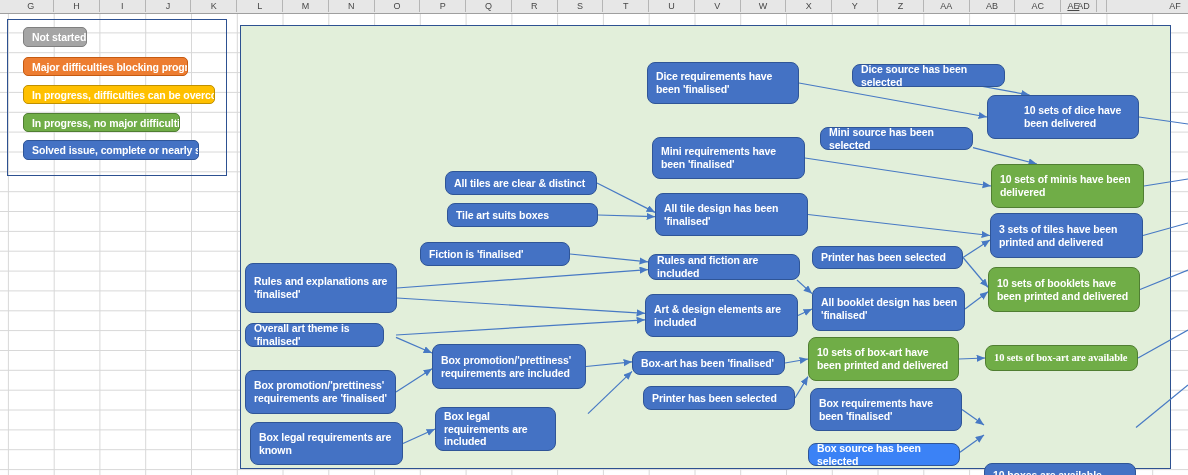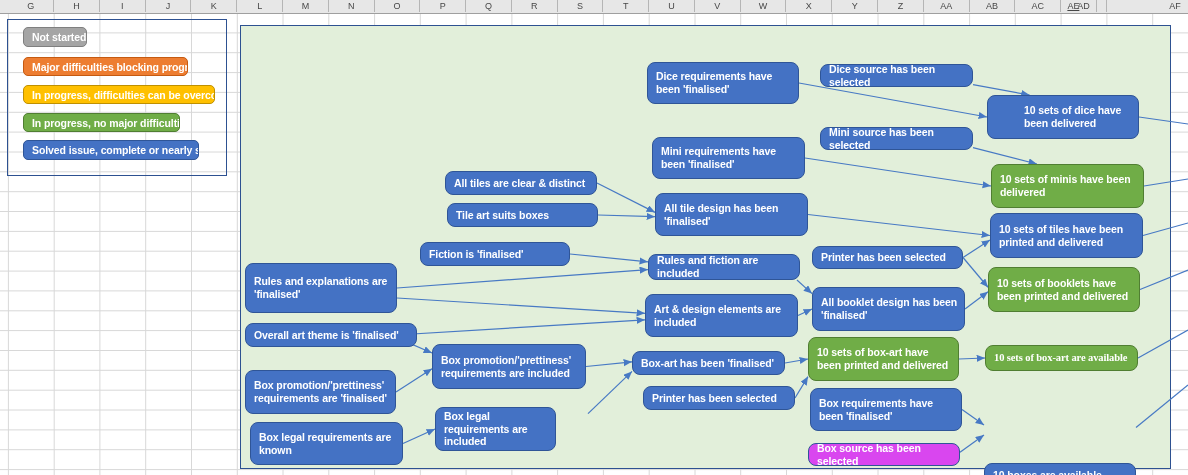--- a/index.html
+++ b/index.html
@@ -171,42 +171,42 @@
 
   <div id="legend-items">
       <div class="legend-item" style="left: 23px; top: 27px; width: 64px; height: 20px; background: rgb(165, 165, 165); border: 1.3px solid rgb(127, 127, 127);">Not started</div>
       <div class="legend-item" style="left: 23px; top: 57px; width: 165px; height: 19px; background: rgb(237, 125, 49); border: 1.3px solid rgb(197, 90, 17);">Major difficulties blocking progress</div>
       <div class="legend-item" style="left: 23px; top: 85px; width: 192px; height: 19px; background: rgb(255, 192, 0); border: 1.3px solid rgb(191, 144, 0);">In progress, difficulties can be overcome</div>
       <div class="legend-item" style="left: 23px; top: 113px; width: 157px; height: 19px; background: rgb(112, 173, 71); border: 1.3px solid rgb(80, 126, 50);">In progress, no major difficulties</div>
       <div class="legend-item" style="left: 23px; top: 140px; width: 176px; height: 20px; background: rgb(68, 114, 196); border: 1.3px solid rgb(47, 85, 151);">Solved issue, complete or nearly so</div>
     </div>
   <div id="nodes">
       <div class="node" style="left: 647px; top: 62px; width: 152px; height: 42px; background: rgb(68, 114, 196); border: 1.3px solid rgb(47, 85, 151);">Dice requirements have been 'finalised'</div>
-      <div class="node" style="left: 820px; top: 64px; width: 153px; height: 23px; background: rgb(68, 114, 196); border: 1.3px solid rgb(47, 85, 151);">Dice source has been selected</div>
+      <div class="node" style="left: 852px; top: 64px; width: 153px; height: 23px; background: rgb(68, 114, 196); border: 1.3px solid rgb(47, 85, 151);">Dice source has been selected</div>
       <div class="node" style="left: 987px; top: 95px; width: 152px; height: 44px; background: rgb(68, 114, 196); border: 1.3px solid rgb(47, 85, 151); padding-left: 36px;">10 sets of dice have been delivered</div>
       <div class="node" style="left: 652px; top: 137px; width: 153px; height: 42px; background: rgb(68, 114, 196); border: 1.3px solid rgb(47, 85, 151);">Mini requirements have been 'finalised'</div>
       <div class="node" style="left: 820px; top: 127px; width: 153px; height: 23px; background: rgb(68, 114, 196); border: 1.3px solid rgb(47, 85, 151);">Mini source has been selected</div>
       <div class="node" style="left: 991px; top: 164px; width: 153px; height: 44px; background: rgb(112, 173, 71); border: 1.3px solid rgb(80, 126, 50);">10 sets of minis have been delivered</div>
       <div class="node" style="left: 445px; top: 171px; width: 152px; height: 24px; background: rgb(68, 114, 196); border: 1.3px solid rgb(47, 85, 151);">All tiles are clear &amp; distinct</div>
       <div class="node" style="left: 447px; top: 203px; width: 151px; height: 24px; background: rgb(68, 114, 196); border: 1.3px solid rgb(47, 85, 151);">Tile art suits boxes</div>
       <div class="node" style="left: 655px; top: 193px; width: 153px; height: 43px; background: rgb(68, 114, 196); border: 1.3px solid rgb(47, 85, 151);">All tile design has been 'finalised'</div>
-      <div class="node" style="left: 990px; top: 213px; width: 153px; height: 45px; background: rgb(68, 114, 196); border: 1.3px solid rgb(47, 85, 151);">10 sets of tiles have been printed and delivered</div>
+      <div class="node" style="left: 990px; top: 213px; width: 153px; height: 45px; background: rgb(68, 114, 196); border: 1.3px solid rgb(47, 85, 151);">3 sets of tiles have been printed and delivered</div>
       <div class="node" style="left: 420px; top: 242px; width: 150px; height: 24px; background: rgb(68, 114, 196); border: 1.3px solid rgb(47, 85, 151);">Fiction is 'finalised'</div>
       <div class="node" style="left: 245px; top: 263px; width: 152px; height: 50px; background: rgb(68, 114, 196); border: 1.3px solid rgb(47, 85, 151);">Rules and explanations are 'finalised'</div>
       <div class="node" style="left: 648px; top: 254px; width: 152px; height: 26px; background: rgb(68, 114, 196); border: 1.3px solid rgb(47, 85, 151);">Rules and fiction are included</div>
       <div class="node" style="left: 812px; top: 246px; width: 151px; height: 23px; background: rgb(68, 114, 196); border: 1.3px solid rgb(47, 85, 151);">Printer has been selected</div>
       <div class="node" style="left: 812px; top: 287px; width: 153px; height: 44px; background: rgb(68, 114, 196); border: 1.3px solid rgb(47, 85, 151);">All booklet design has been 'finalised'</div>
       <div class="node" style="left: 988px; top: 267px; width: 152px; height: 45px; background: rgb(112, 173, 71); border: 1.3px solid rgb(80, 126, 50);">10 sets of booklets have been printed and delivered</div>
       <div class="node" style="left: 645px; top: 294px; width: 153px; height: 43px; background: rgb(68, 114, 196); border: 1.3px solid rgb(47, 85, 151);">Art &amp; design elements are included</div>
-      <div class="node" style="left: 245px; top: 323px; width: 172px; height: 24px; background: rgb(68, 114, 196); border: 1.3px solid rgb(47, 85, 151);">Overall art theme is 'finalised'</div>
+      <div class="node" style="left: 245px; top: 323px; width: 139px; height: 24px; background: rgb(68, 114, 196); border: 1.3px solid rgb(47, 85, 151);">Overall art theme is 'finalised'</div>
       <div class="node" style="left: 245px; top: 370px; width: 151px; height: 44px; background: rgb(68, 114, 196); border: 1.3px solid rgb(47, 85, 151);">Box promotion/'prettiness' requirements are 'finalised'</div>
       <div class="node" style="left: 432px; top: 344px; width: 154px; height: 45px; background: rgb(68, 114, 196); border: 1.3px solid rgb(47, 85, 151);">Box promotion/'prettiness' requirements are included</div>
       <div class="node" style="left: 632px; top: 351px; width: 153px; height: 24px; background: rgb(68, 114, 196); border: 1.3px solid rgb(47, 85, 151);">Box-art has been 'finalised'</div>
       <div class="node" style="left: 643px; top: 386px; width: 152px; height: 24px; background: rgb(68, 114, 196); border: 1.3px solid rgb(47, 85, 151);">Printer has been selected</div>
       <div class="node" style="left: 808px; top: 337px; width: 151px; height: 44px; background: rgb(112, 173, 71); border: 1.3px solid rgb(80, 126, 50);">10 sets of box-art have been printed and delivered</div>
       <div class="node" style="left: 985px; top: 345px; width: 153px; height: 26px; background: rgb(112, 173, 71); border: 1.3px solid rgb(80, 126, 50); font-family: Liberation Serif, serif;">10 sets of box-art are available</div>
       <div class="node" style="left: 810px; top: 388px; width: 152px; height: 43px; background: rgb(68, 114, 196); border: 1.3px solid rgb(47, 85, 151);">Box requirements have been 'finalised'</div>
       <div class="node" style="left: 984px; top: 415px; width: 152px; height: 25px; background: rgb(68, 114, 196); border: 1.3px solid rgb(47, 85, 151); margin-top: 48px;">10 boxes are available</div>
-      <div class="node" style="left: 808px; top: 443px; width: 152px; height: 23px; background: #d946ef; border: 1.3px solid rgb(47, 85, 151);">Box source has been selected</div>
+      <div class="node" style="left: 808px; top: 443px; width: 152px; height: 23px; background: #3b82f6; border: 1.3px solid rgb(47, 85, 151);">Box source has been selected</div>
       <div class="node" style="left: 250px; top: 422px; width: 153px; height: 43px; background: rgb(68, 114, 196); border: 1.3px solid rgb(47, 85, 151);">Box legal requirements are known</div>
       <div class="node" style="left: 435px; top: 407px; width: 121px; height: 44px; background: rgb(68, 114, 196); border: 1.3px solid rgb(47, 85, 151);">Box legal requirements are included</div>
     </div>
 </div>
 
 </body></html>

